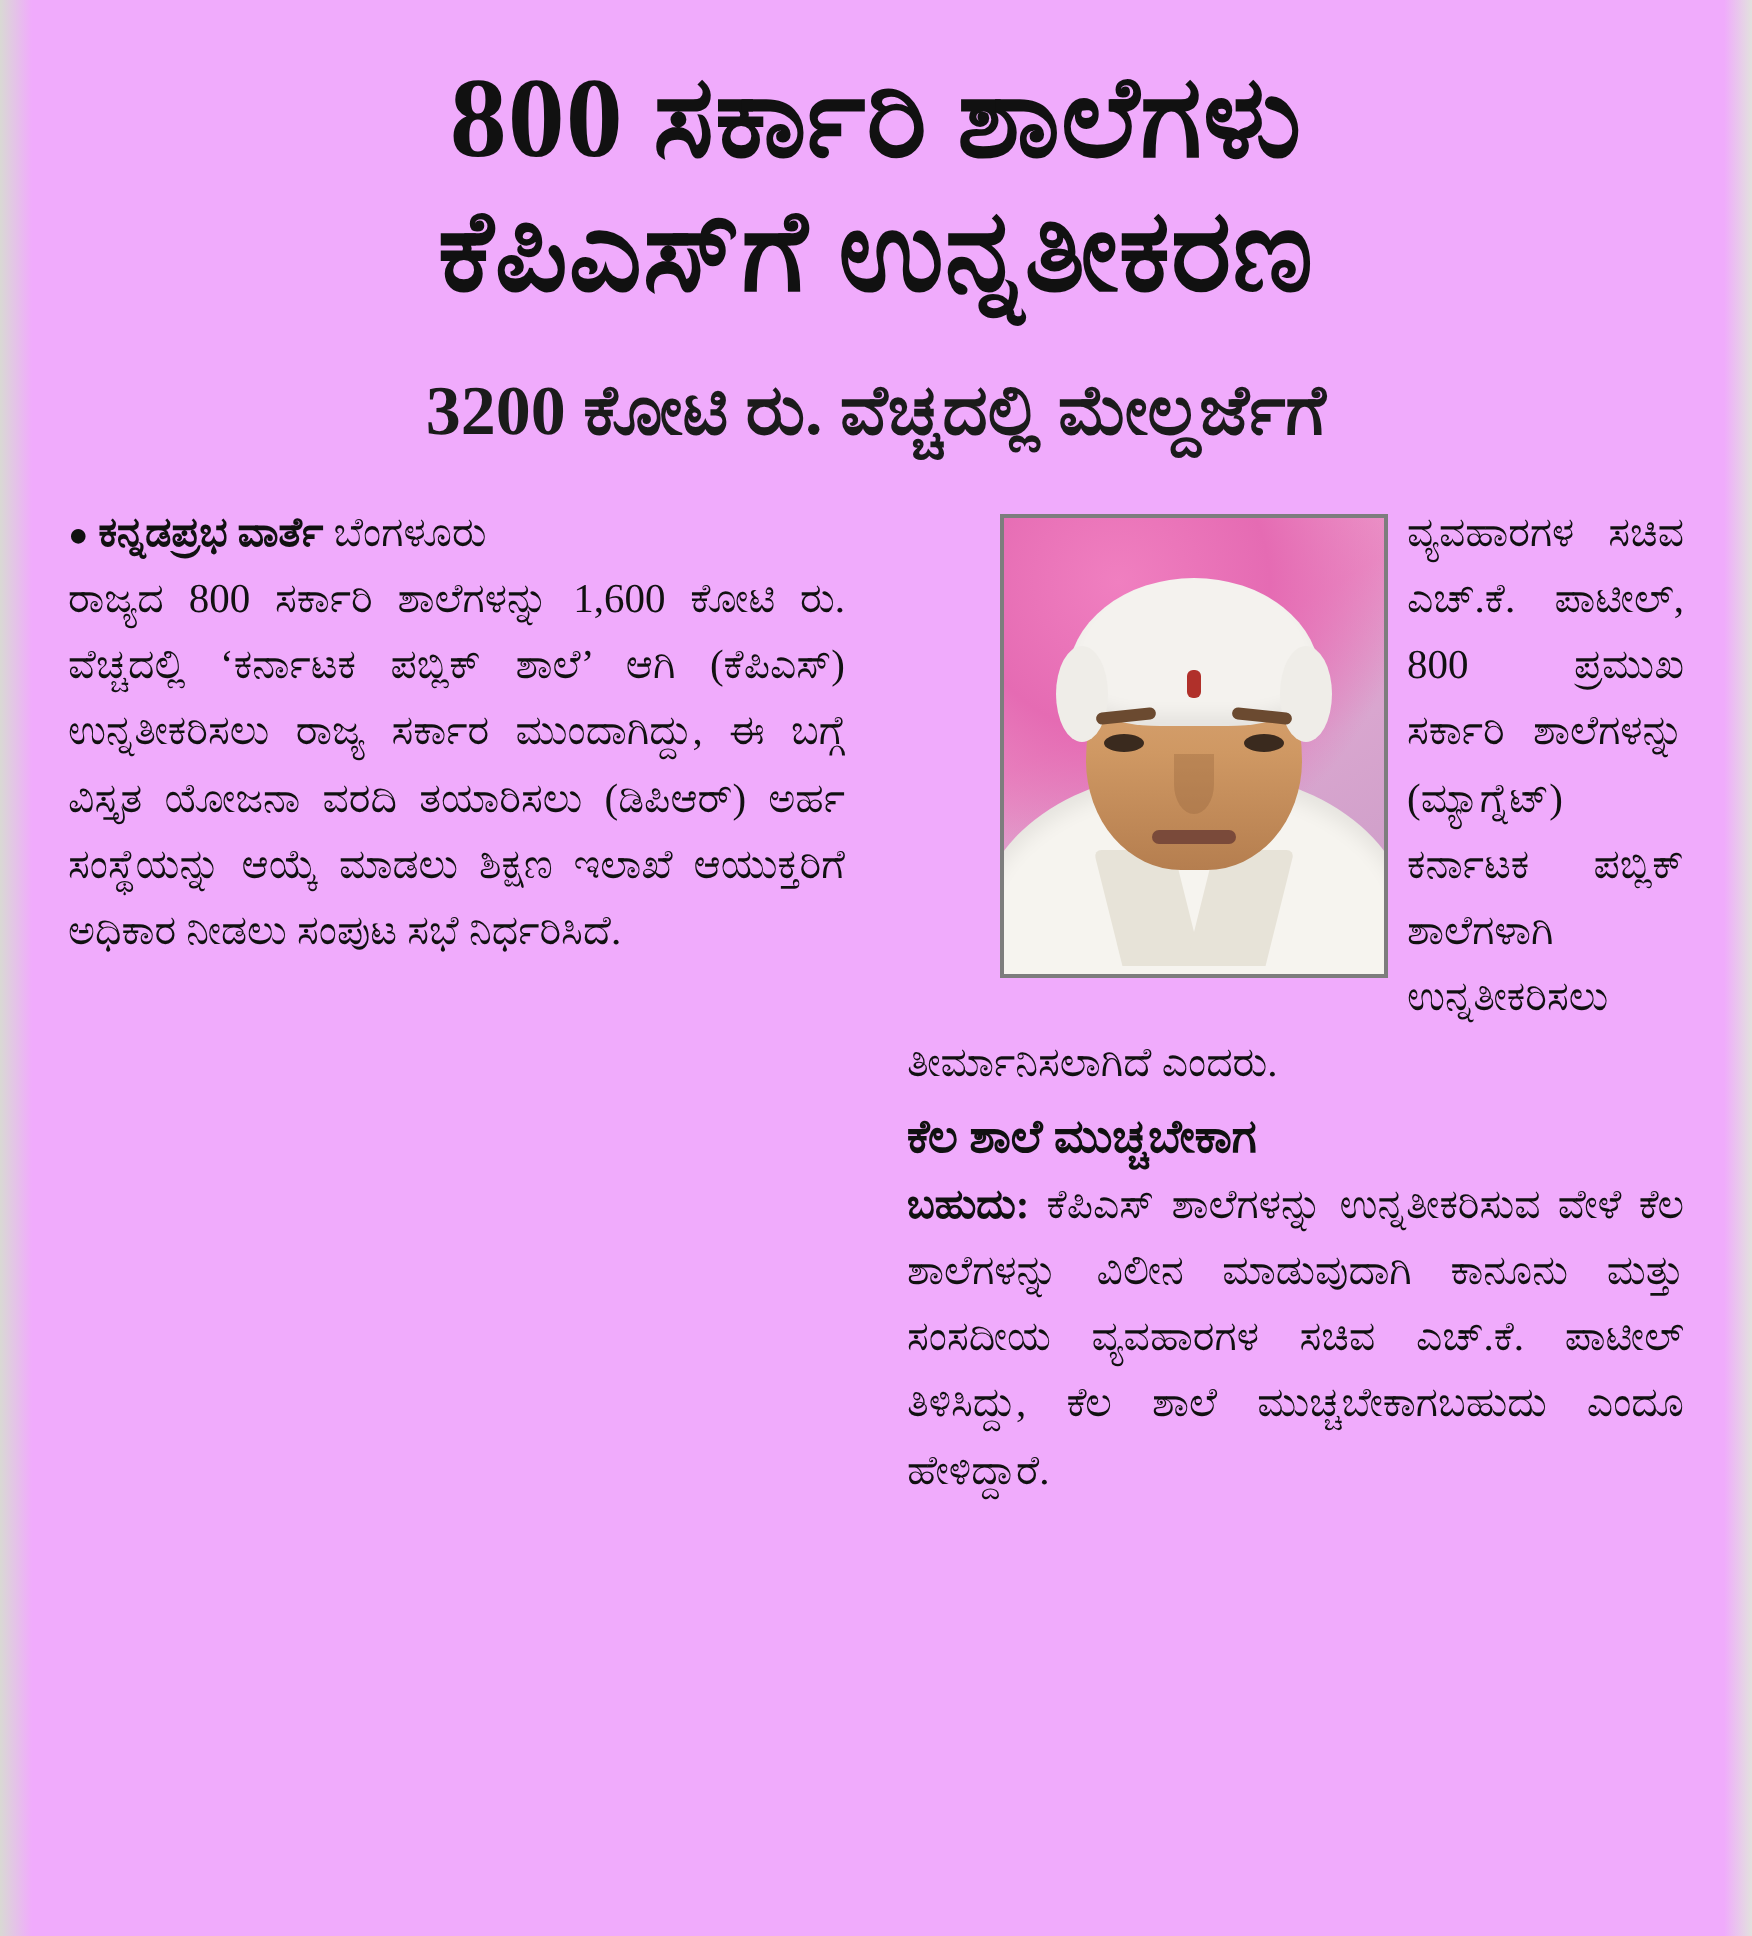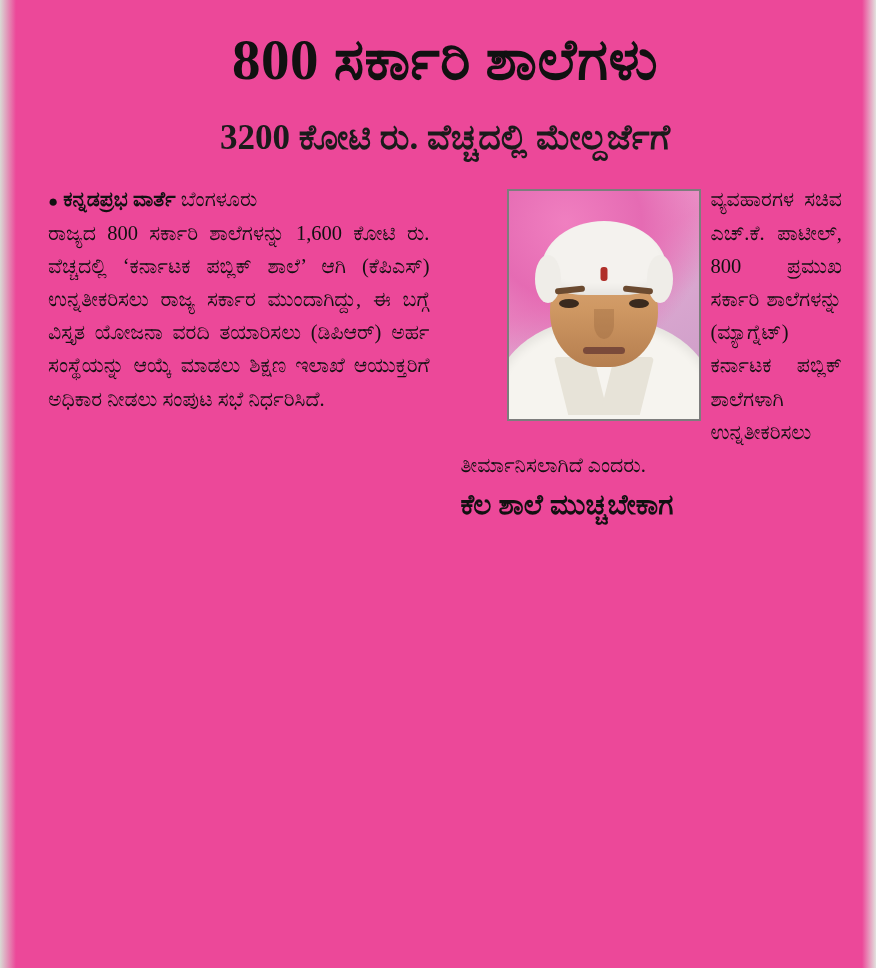--- a/index.html
+++ b/index.html
@@ -11,23 +11,23 @@
     width: 876px;
     height: 968px;
     font-family: "Liberation Serif", serif;
     color: #1a1a1a;
     overflow: hidden;
   }
   .page {
     position: relative;
     width: 876px;
     height: 968px;
-    background: #ec4899;
+    background: #f0abfc;
     box-sizing: border-box;
-    padding: 14px 34px 0 48px;
+    padding: 14px 34px 0 34px;
   }
   
   .page:before {
     content: "";
     position: absolute;
     left: 0; top: 0; bottom: 0;
     width: 16px;
     background: linear-gradient(to right, #d9d9d4, rgba(255,255,255,0));
     pointer-events: none;
   }
@@ -235,31 +235,32 @@
     height: 14px;
     background: #b0302a;
     border-radius: 3px;
   }
 
   .kicker {
     font-weight: bold;
   }
   .midhead {
     font-weight: bold;
-    font-size: 28px;
+    font-size: 23px;
     margin-top: 6px;
   }
 </style>
 </head>
 <body>
 
 <div class="page">
 
   <h1 class="headline">
     <span class="line">800 ಸರ್ಕಾರಿ ಶಾಲೆಗಳು</span>
+    <span class="line">ಕೆಪಿಎಸ್‌ಗೆ ಉನ್ನತೀಕರಣ</span>
   </h1>
 
   <h2 class="subhead">
     <span class="line">3200 ಕೋಟಿ ರು. ವೆಚ್ಚದಲ್ಲಿ ಮೇಲ್ದರ್ಜೆಗೆ</span>
   </h2>
 
   <div class="columns">
 
     <div class="col">
       <p>
@@ -282,16 +283,20 @@
           <div class="brow-l"></div>
           <div class="brow-r"></div>
           <div class="eye-l"></div>
           <div class="eye-r"></div>
           <div class="nose"></div>
           <div class="mouth"></div>
         </div>
       </div>
       <p>ವ್ಯವಹಾರಗಳ ಸಚಿವ ಎಚ್.ಕೆ. ಪಾಟೀಲ್, 800 ಪ್ರಮುಖ ಸರ್ಕಾರಿ ಶಾಲೆಗಳನ್ನು (ಮ್ಯಾಗ್ನೆಟ್) ಕರ್ನಾಟಕ ಪಬ್ಲಿಕ್ ಶಾಲೆಗಳಾಗಿ ಉನ್ನತೀಕರಿಸಲು ತೀರ್ಮಾನಿಸಲಾಗಿದೆ ಎಂದರು.</p>
       <p class="midhead">ಕೆಲ ಶಾಲೆ ಮುಚ್ಚಬೇಕಾಗ</p>
+      <p>
+        <span class="kicker">ಬಹುದು:</span>
+        <span>ಕೆಪಿಎಸ್ ಶಾಲೆಗಳನ್ನು ಉನ್ನತೀಕರಿಸುವ ವೇಳೆ ಕೆಲ ಶಾಲೆಗಳನ್ನು ವಿಲೀನ ಮಾಡುವುದಾಗಿ ಕಾನೂನು ಮತ್ತು ಸಂಸದೀಯ ವ್ಯವಹಾರಗಳ ಸಚಿವ ಎಚ್.ಕೆ. ಪಾಟೀಲ್ ತಿಳಿಸಿದ್ದು, ಕೆಲ ಶಾಲೆ ಮುಚ್ಚಬೇಕಾಗಬಹುದು ಎಂದೂ ಹೇಳಿದ್ದಾರೆ.</span>
+      </p>
     </div>
 
   </div>
 </div>
 
 </body></html>

